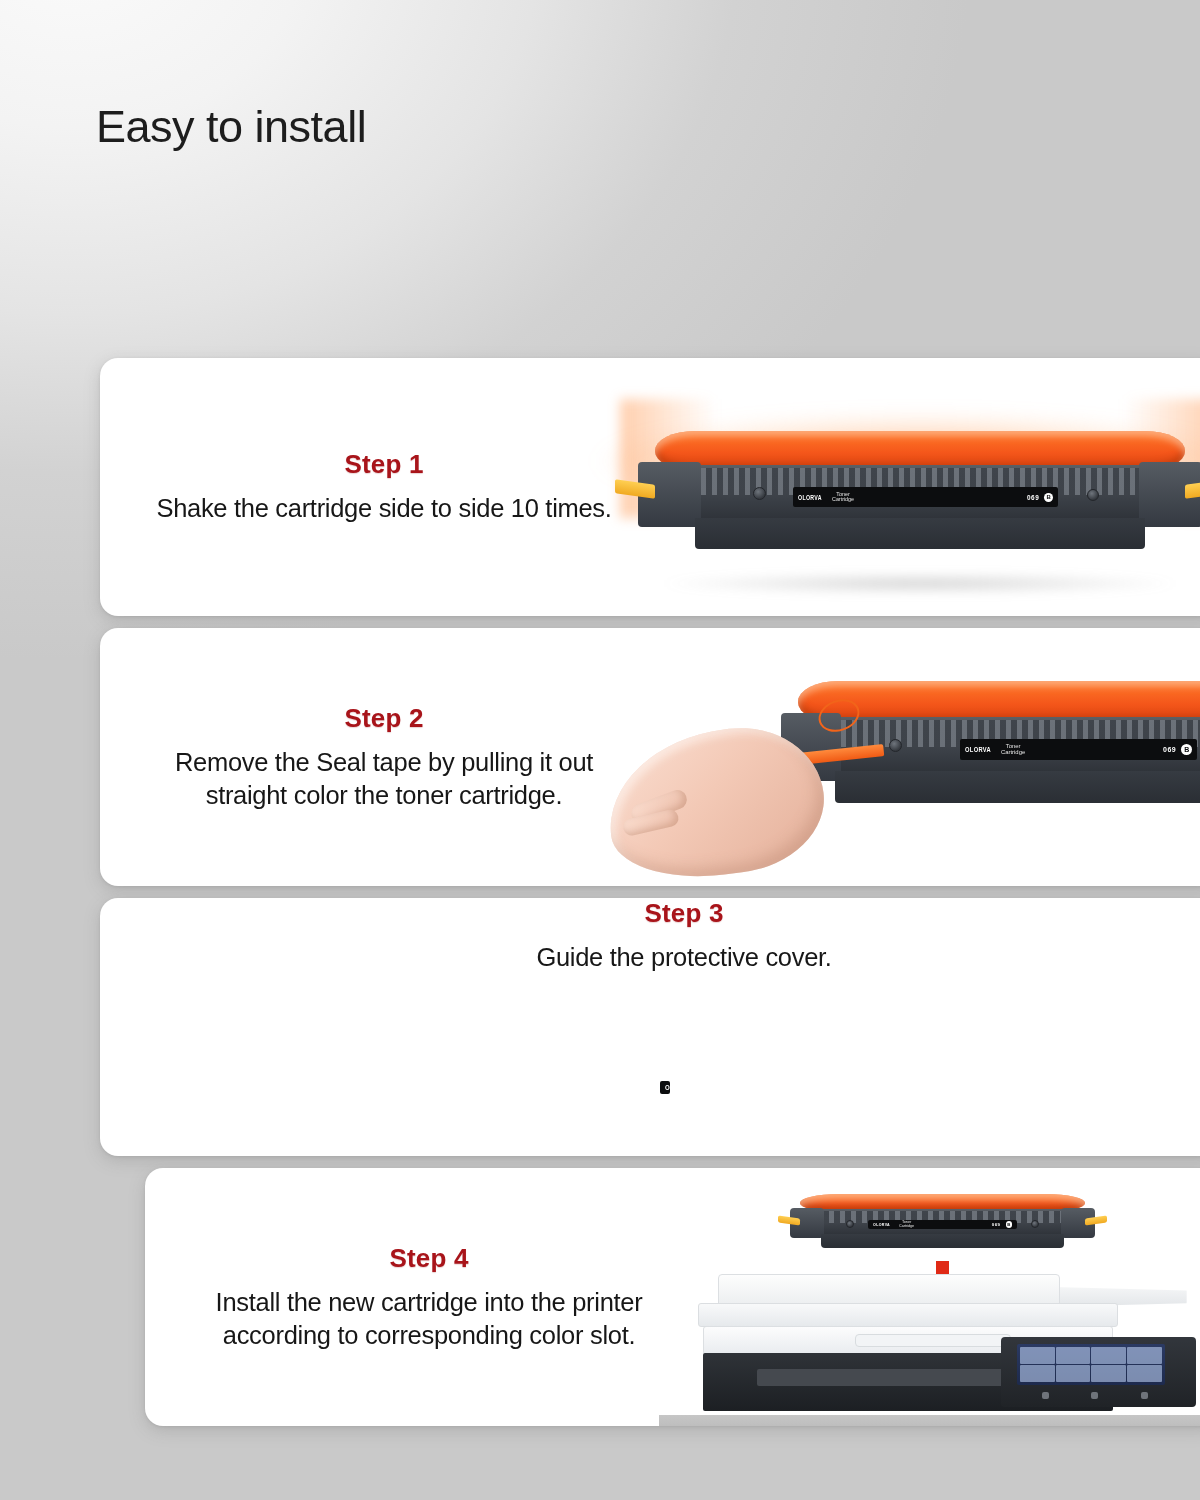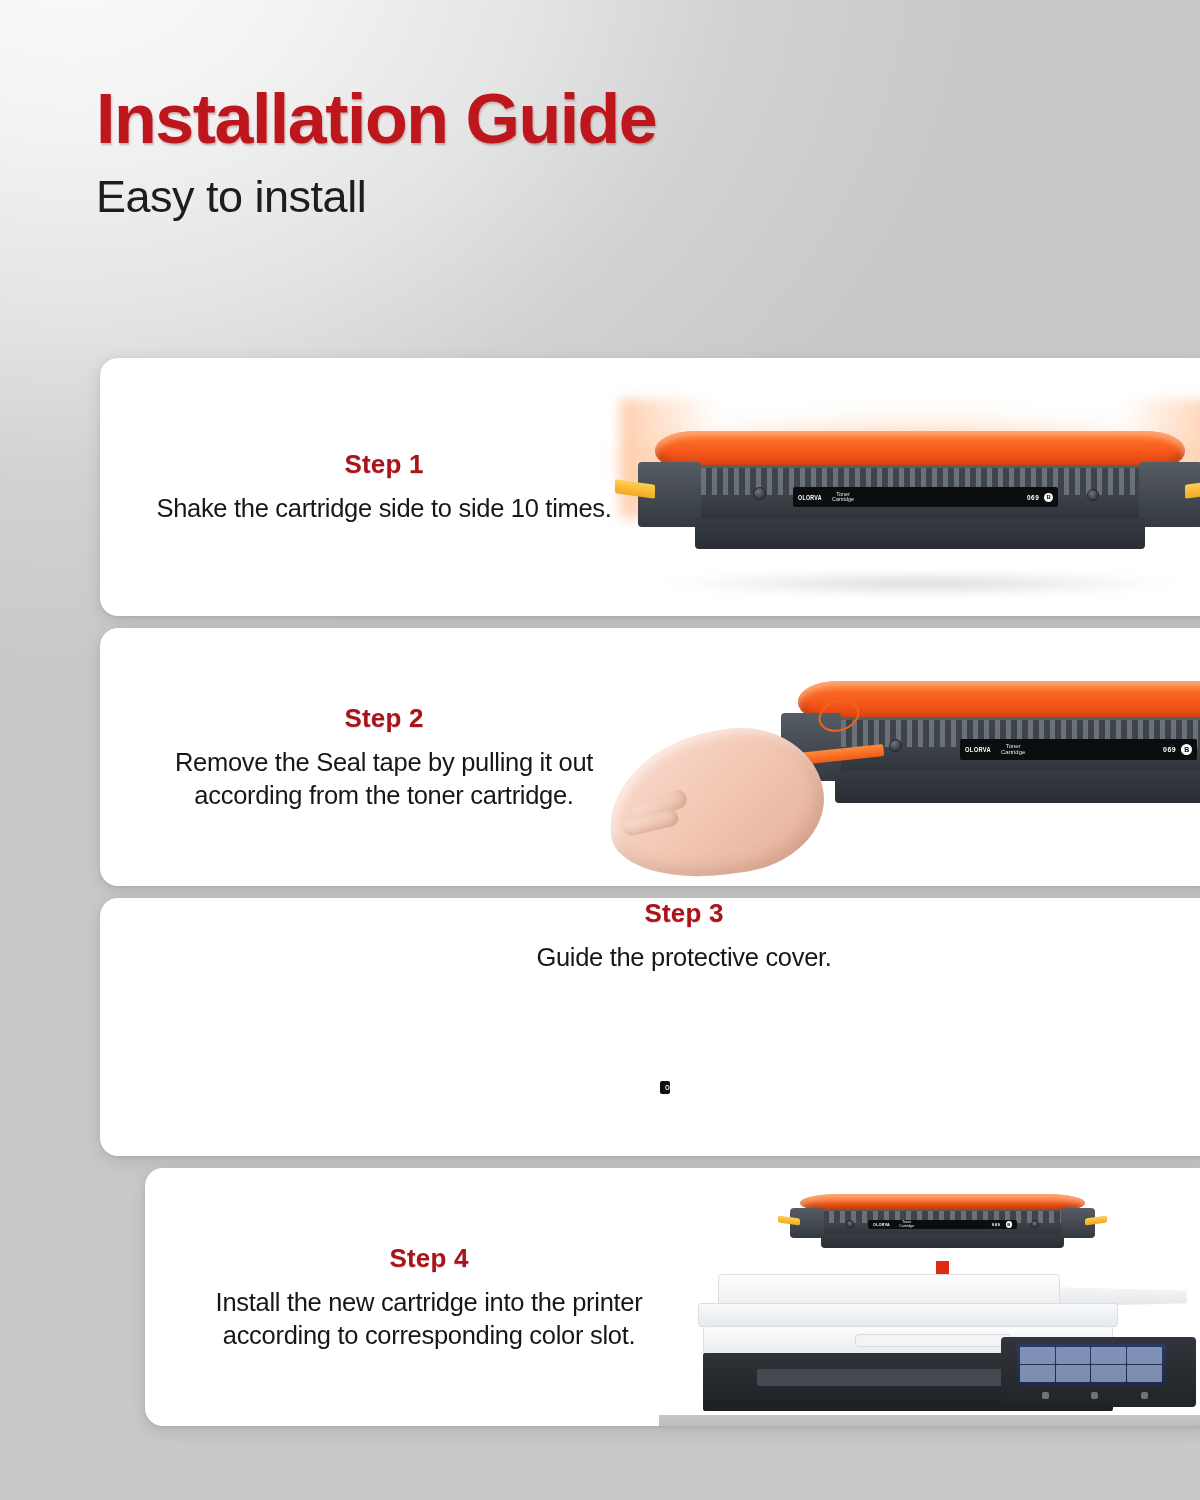--- a/index.html
+++ b/index.html
@@ -439,21 +439,20 @@
     position: absolute; left: -8%; bottom: -6%; width: 118%; height: 8%;
     background: linear-gradient(#c6c6c6, #bdbdbd);
   }
 </style>
 </head>
 <body>
 
 <div id="page">
 
   <div class="header">
-    <div class="main-title">Installation Guide</div>
     <div class="sub-title">Easy to install</div>
   </div>
 
   <div class="cards">
 
     <div class="card card-1">
       <div class="card-text">
         <div class="step-label">Step 1</div>
         <div class="step-desc">Shake the cartridge side to side 10 times.</div>
       </div>
@@ -481,21 +480,21 @@
             <span class="colorcode">B</span>
           </div>
         </div>
         <div class="shadow-blur"></div>
       </div>
     </div>
 
     <div class="card card-2">
       <div class="card-text">
         <div class="step-label">Step 2</div>
-        <div class="step-desc">Remove the Seal tape by pulling it out according from the toner cartridge.</div>
+        <div class="step-desc">Remove the Seal tape by pulling it out straight color the toner cartridge.</div>
       </div>
       <div class="card-figure fig2">
         <div class="cart">
           <div class="drum"></div>
           <div class="body"></div>
           <div class="ribs"></div>
           <div class="endcap l"></div>
           <div class="dial a"></div>
           <div class="skirt"></div>
           <div class="label">

